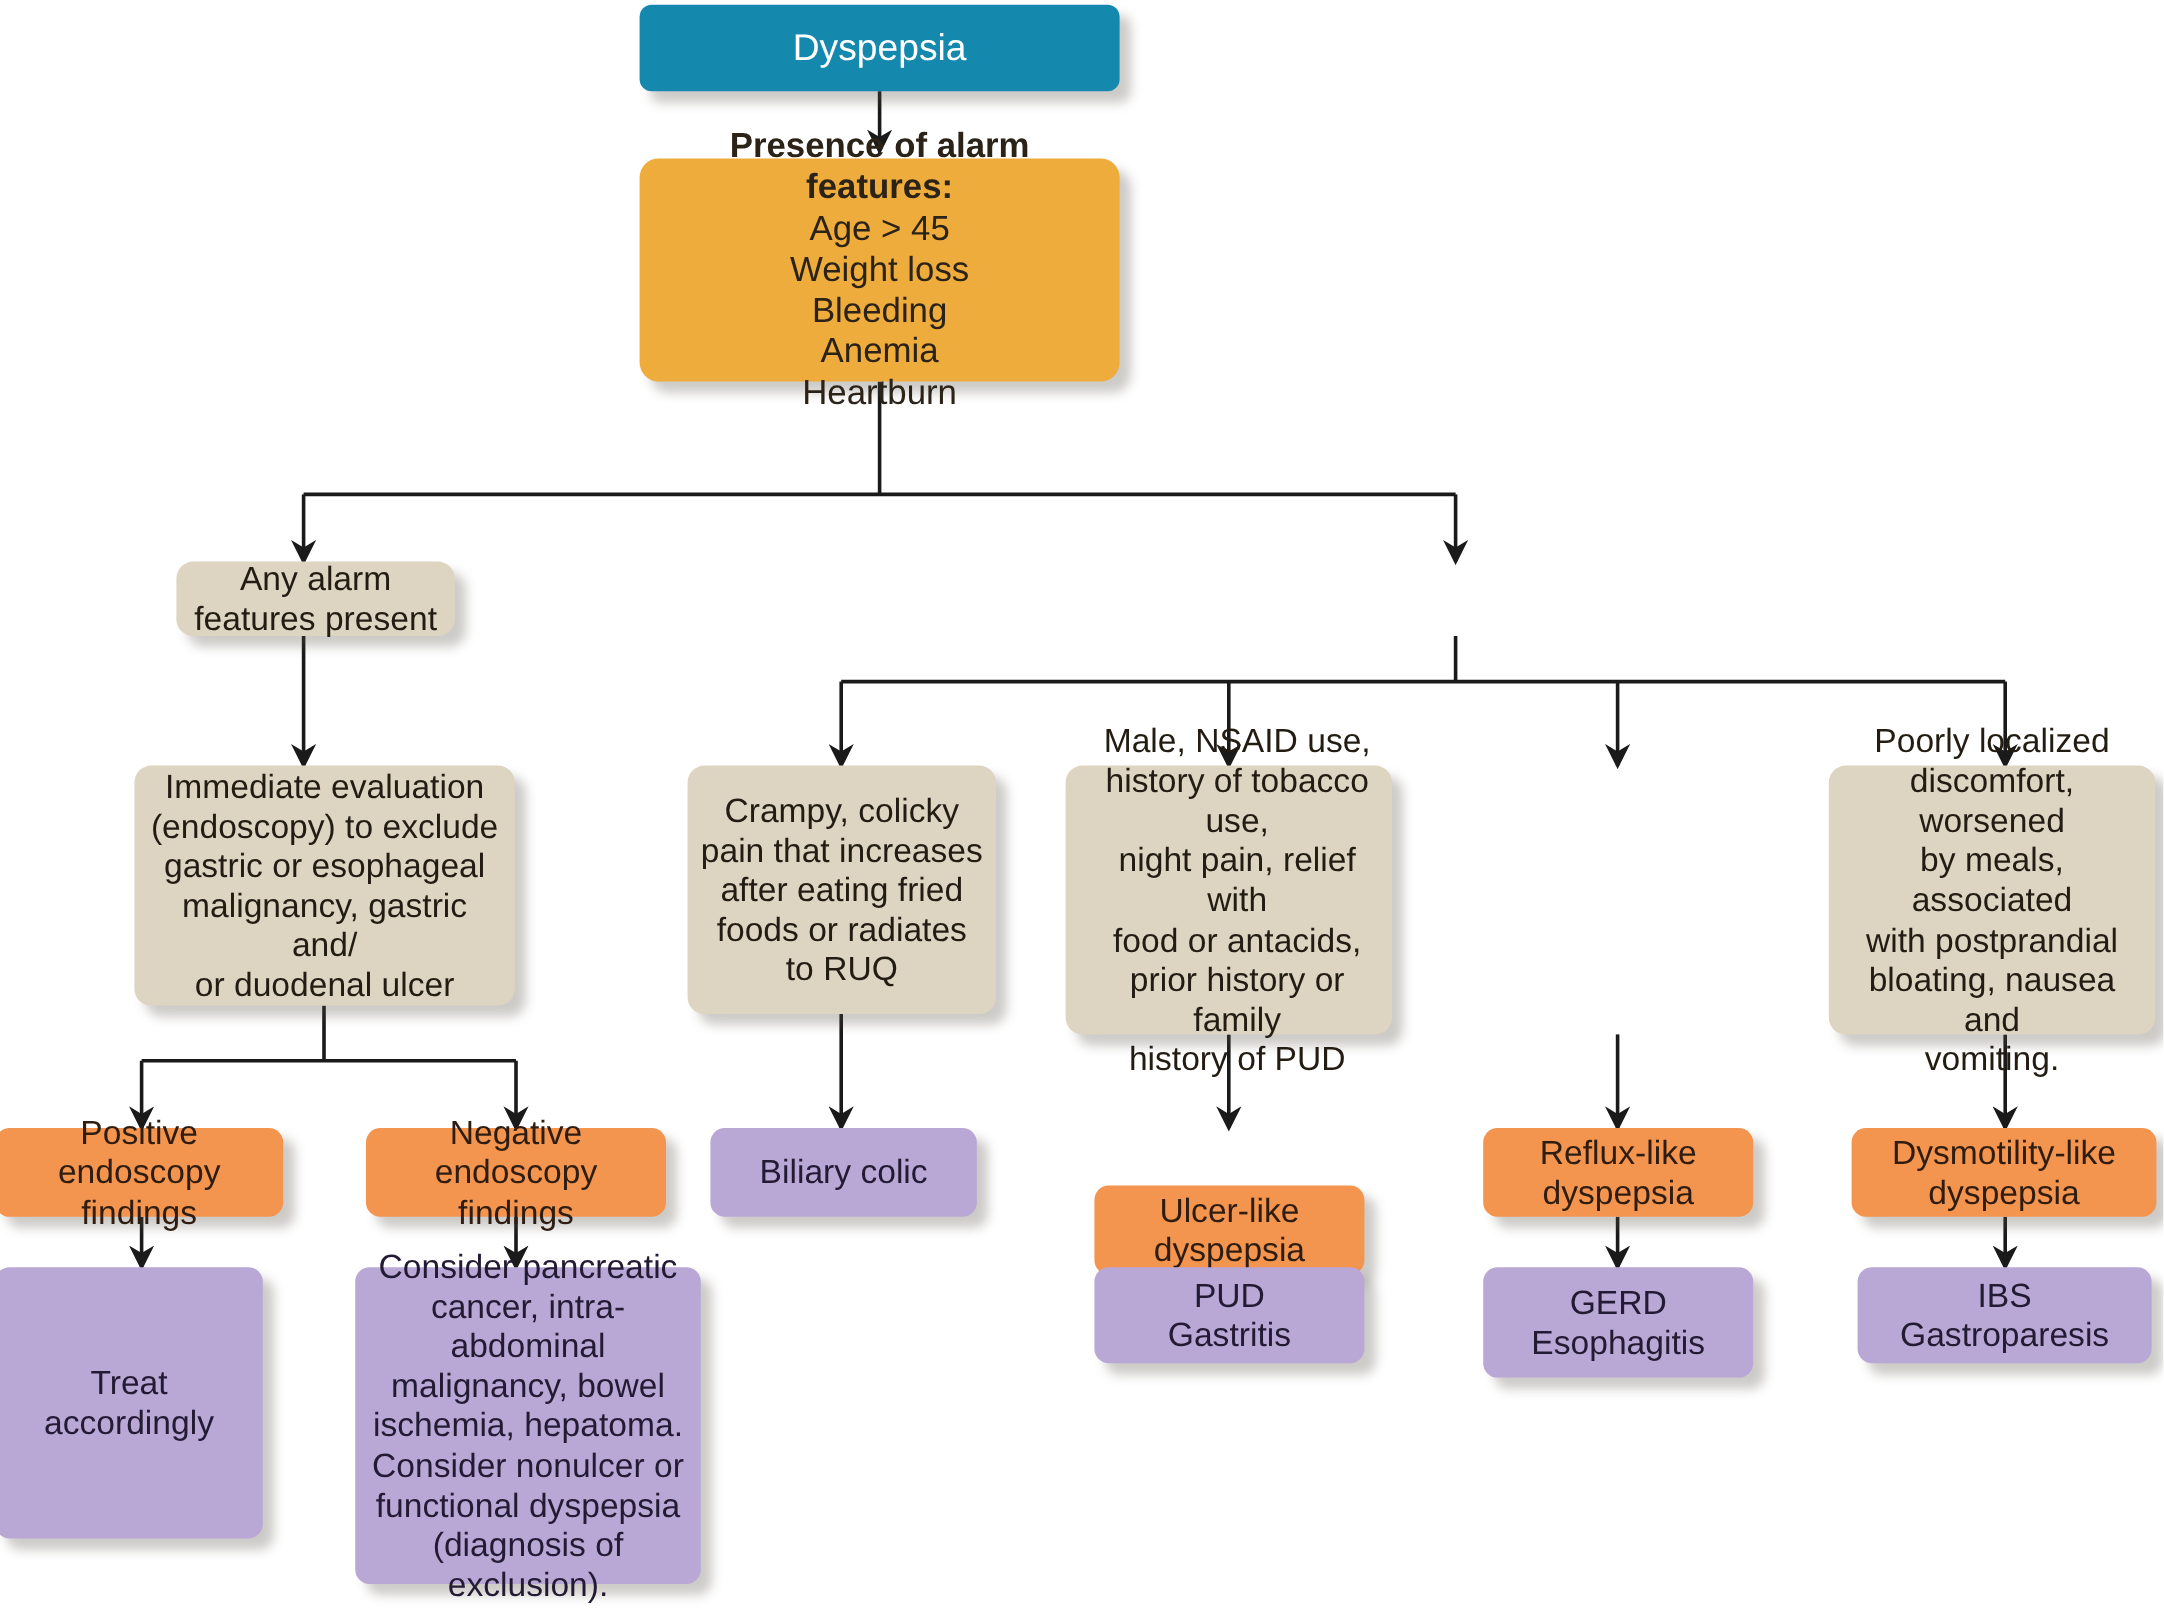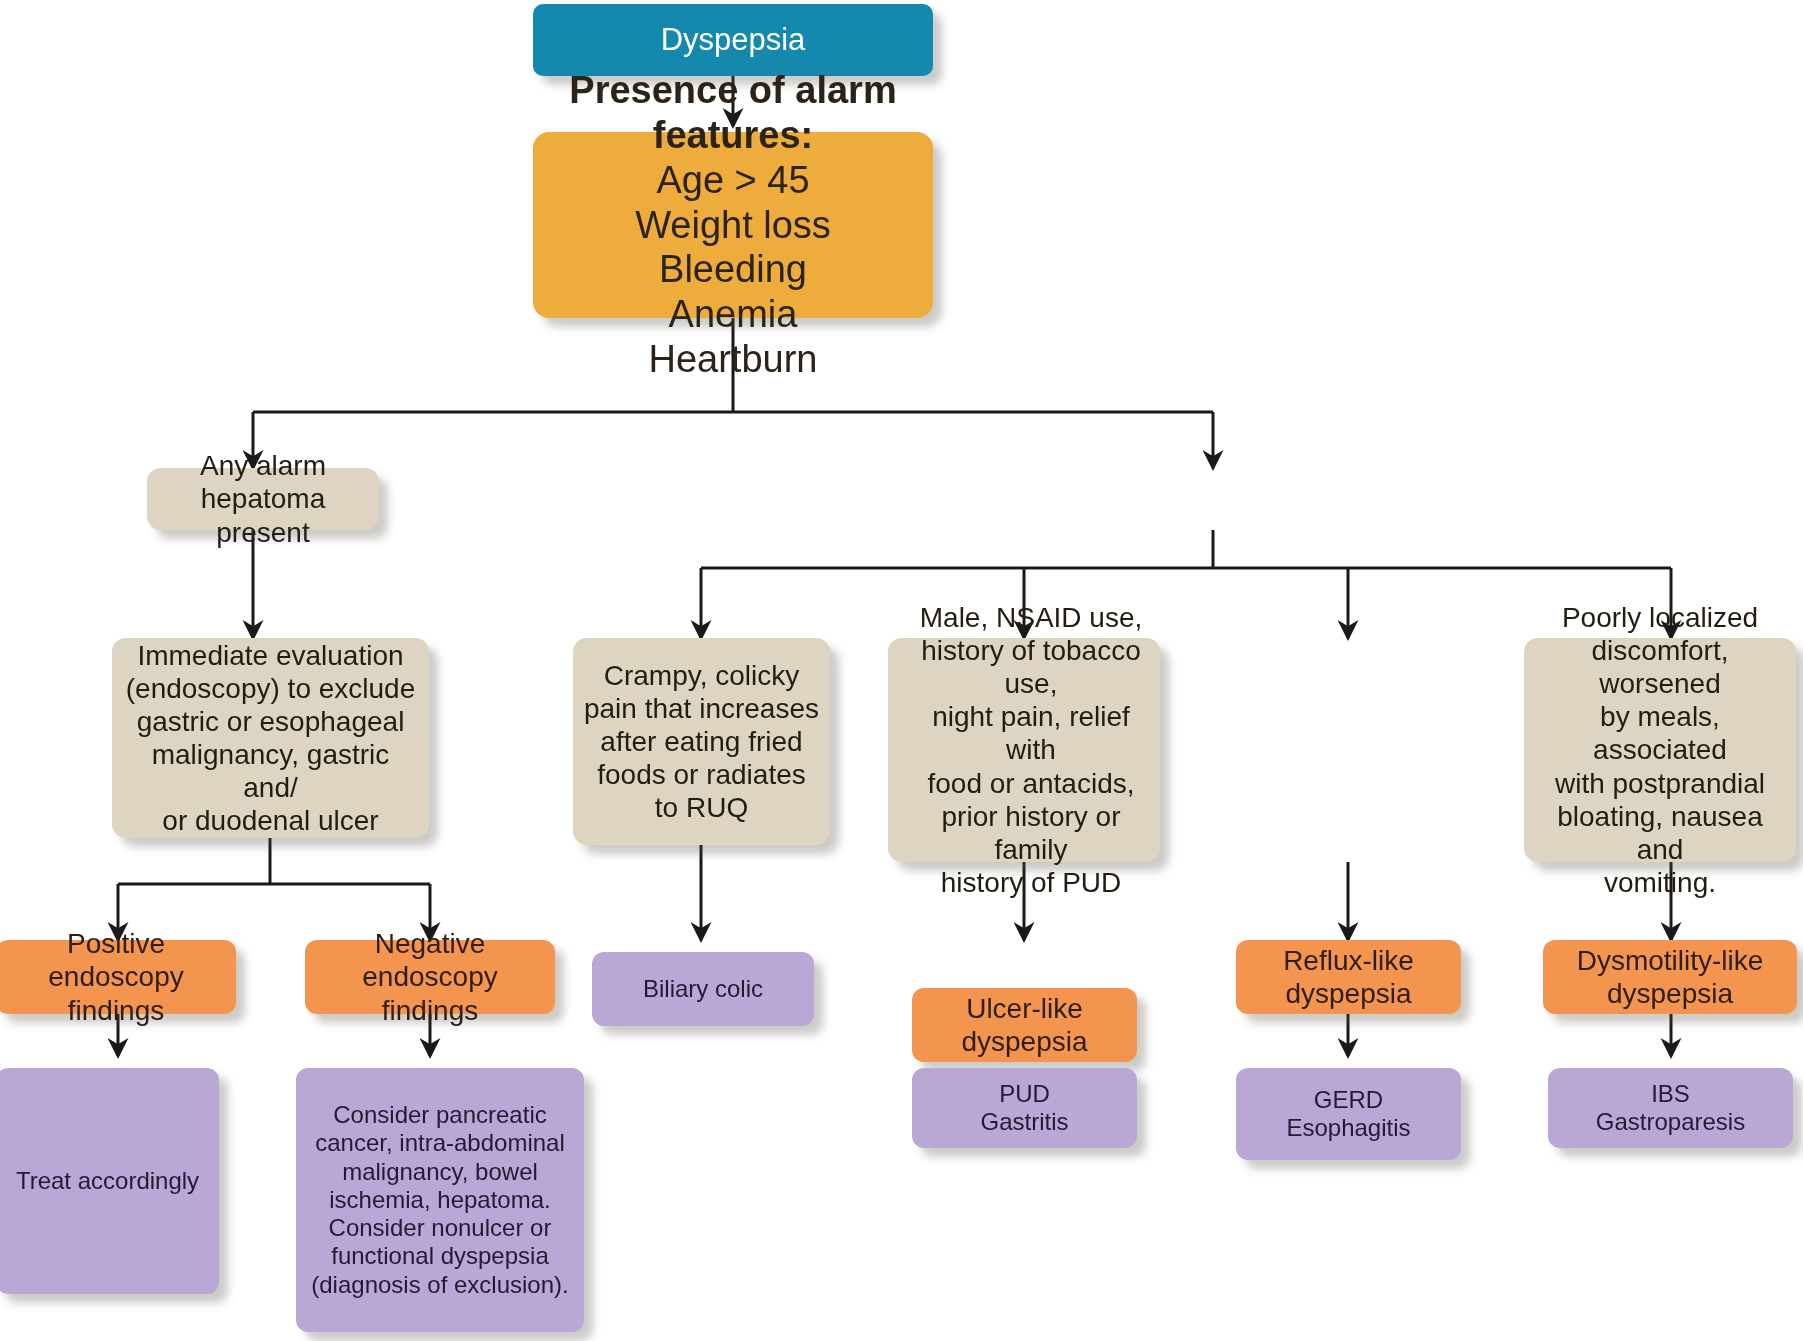--- a/index.html
+++ b/index.html
@@ -41,40 +41,39 @@
   }
   .node.root {
     background: #1489ad;
     color: #ffffff;
     font-size: 31px;
     border-radius: 10px;
   }
   .node.alarm {
     background: #eeac3c;
     color: #2c2318;
-    font-size: 38px;
+    font-size: 29px;
     border-radius: 16px;
   }
   .node.tan {
     background: #ddd4c1;
     color: #231c13;
     font-size: 28px;
   }
   .node.orange {
     background: #f3944f;
     color: #2e1d10;
     font-size: 28px;
     border-radius: 12px;
   }
   .node.purple {
     background: #b9a8d6;
     color: #231a33;
-    font-size: 24px;
+    font-size: 28px;
     border-radius: 12px;
-    margin-top: 12px;
   }
   .node .hdr {
     font-weight: bold;
   }
   .node .body {
     display: block;
   }
   .inner {
     display: block;
     width: 100%;
@@ -135,21 +134,21 @@
     <span class="hdr">Presence of alarm features:</span>
     <span class="body">Age &gt; 45</span>
     <span class="body">Weight loss</span>
     <span class="body">Bleeding</span>
     <span class="body">Anemia</span>
     <span class="body">Heartburn</span>
   </div>
 
   <div class="node tan" style="left:147px; top:468px; width:232px; height:62px;">
     <span class="inner">Any alarm
-hepatoma present</span>
+features present</span>
   </div>
 
 
   <div class="node tan" style="left:112px; top:638px; width:317px; height:200px;">
     <span class="inner">Immediate evaluation
 (endoscopy) to exclude
 gastric or esophageal
 malignancy, gastric and/
 or duodenal ulcer</span>
   </div>

